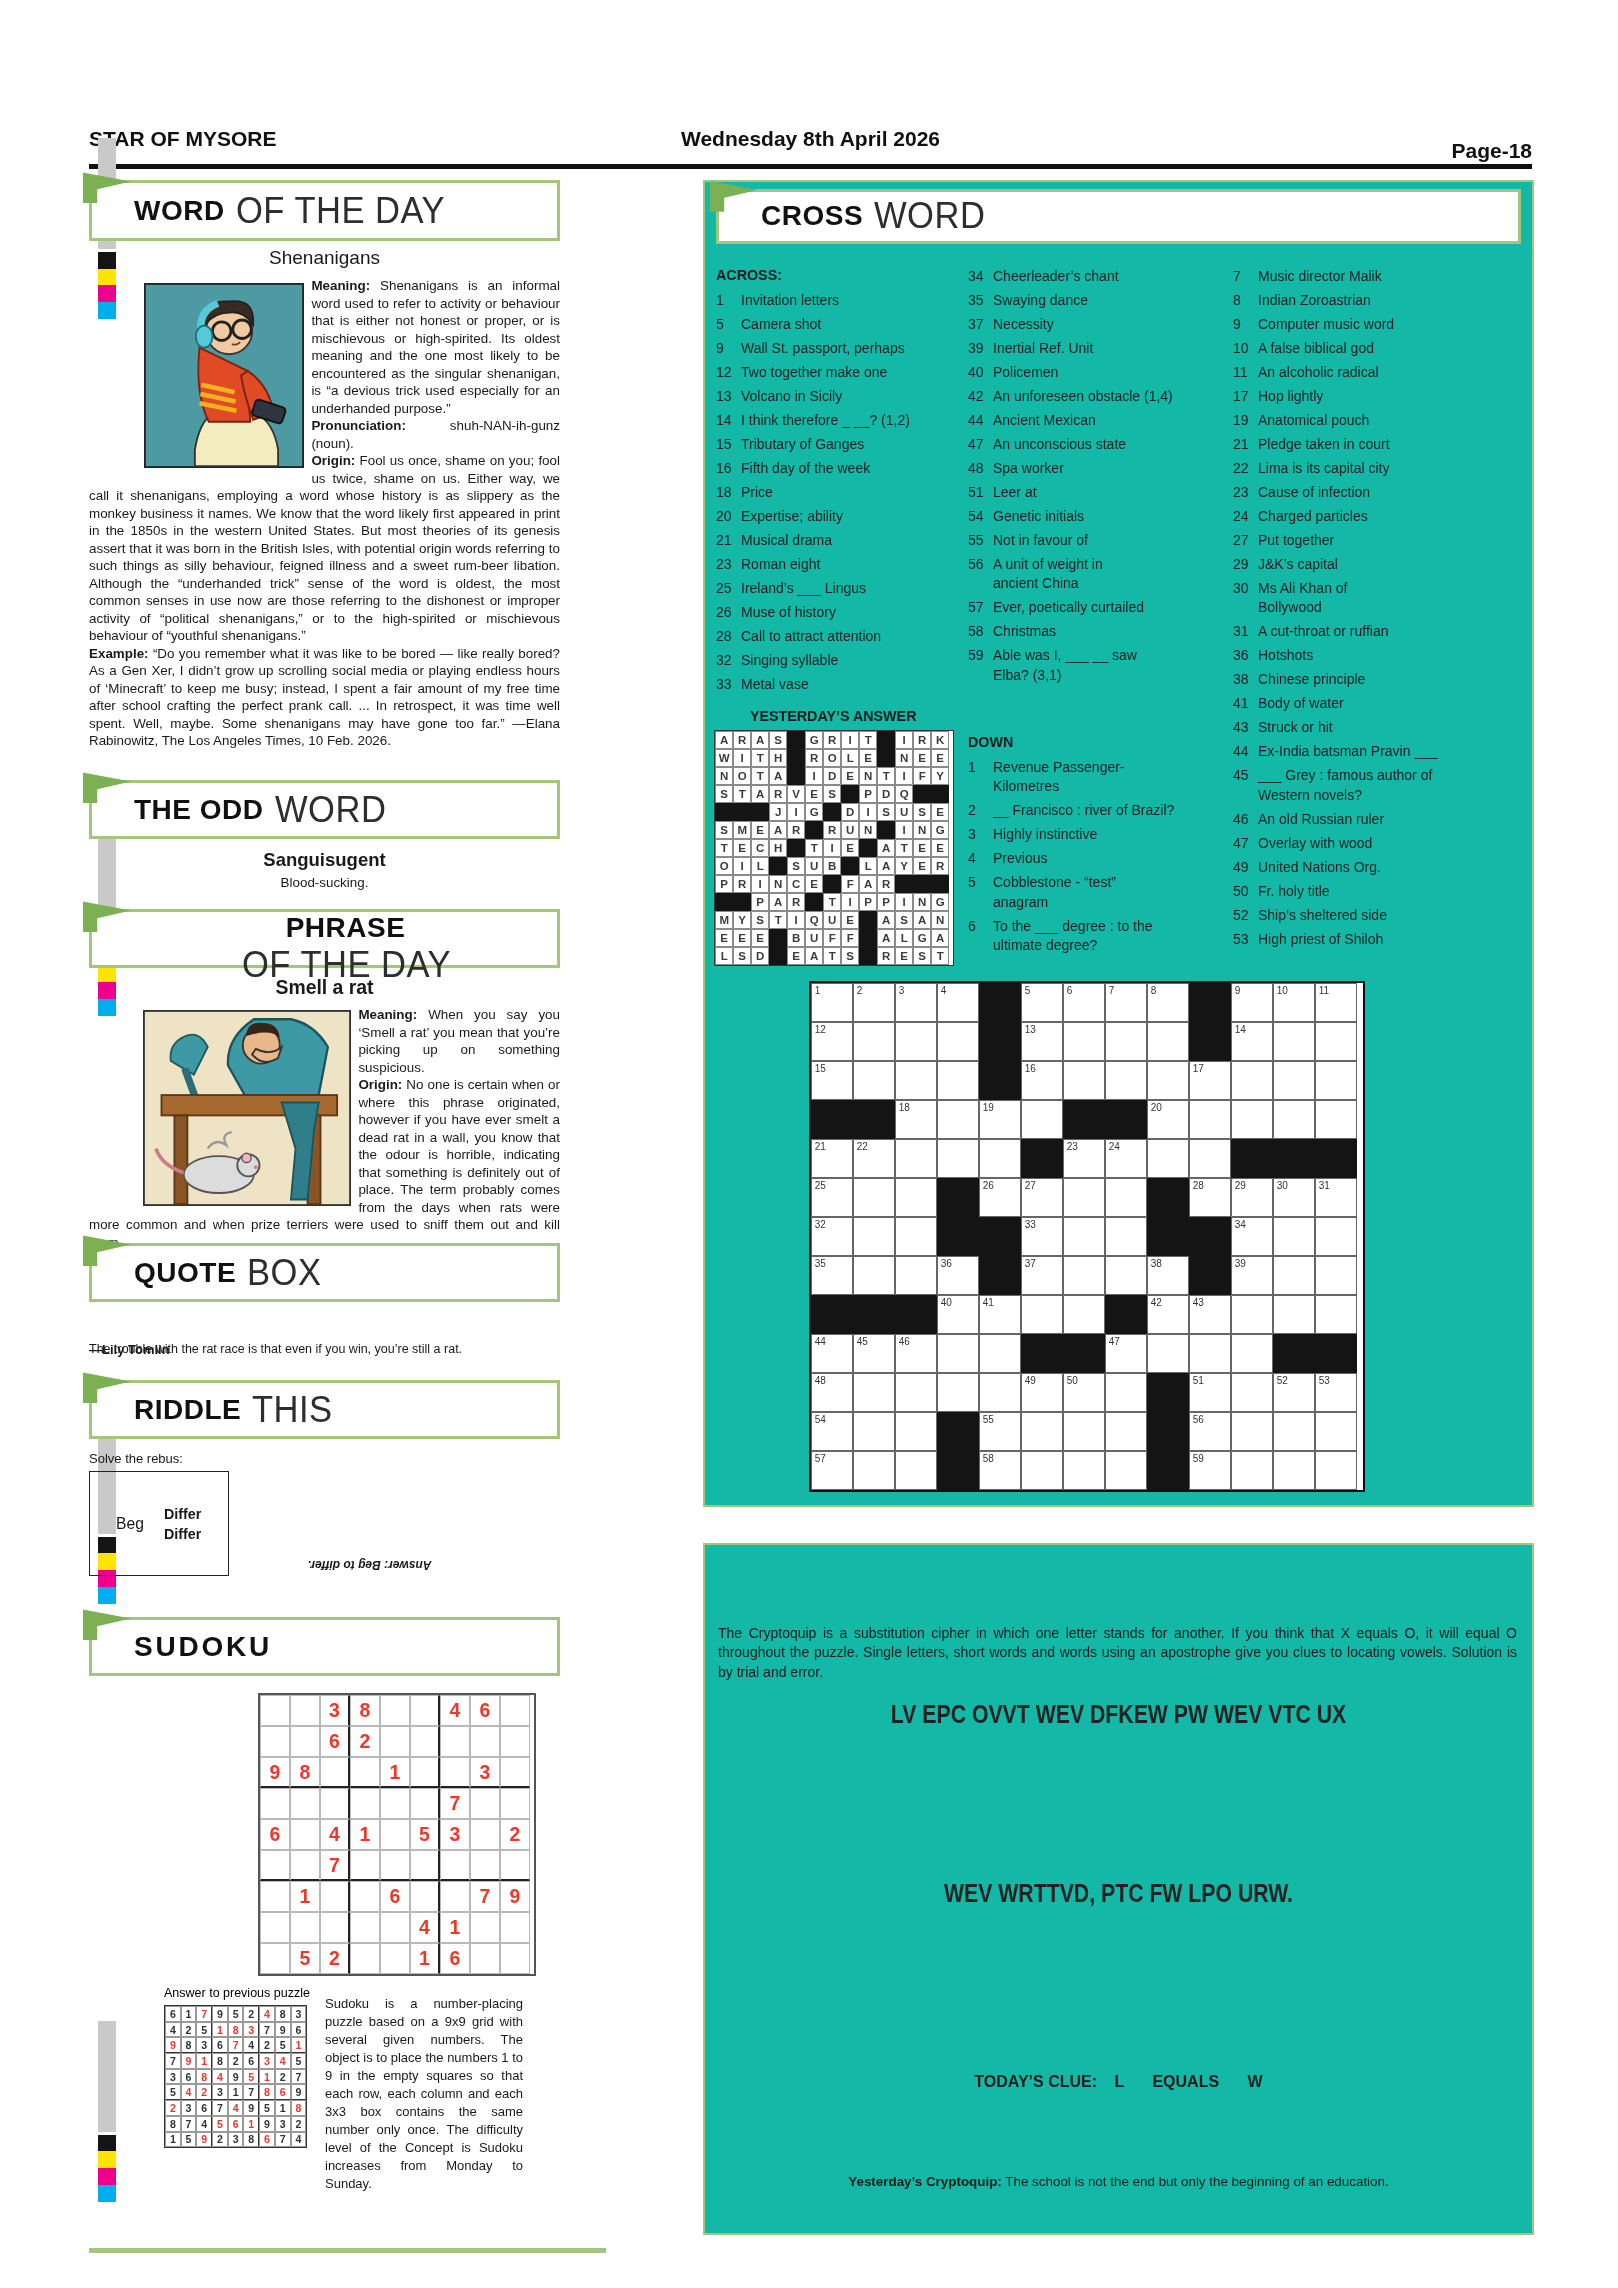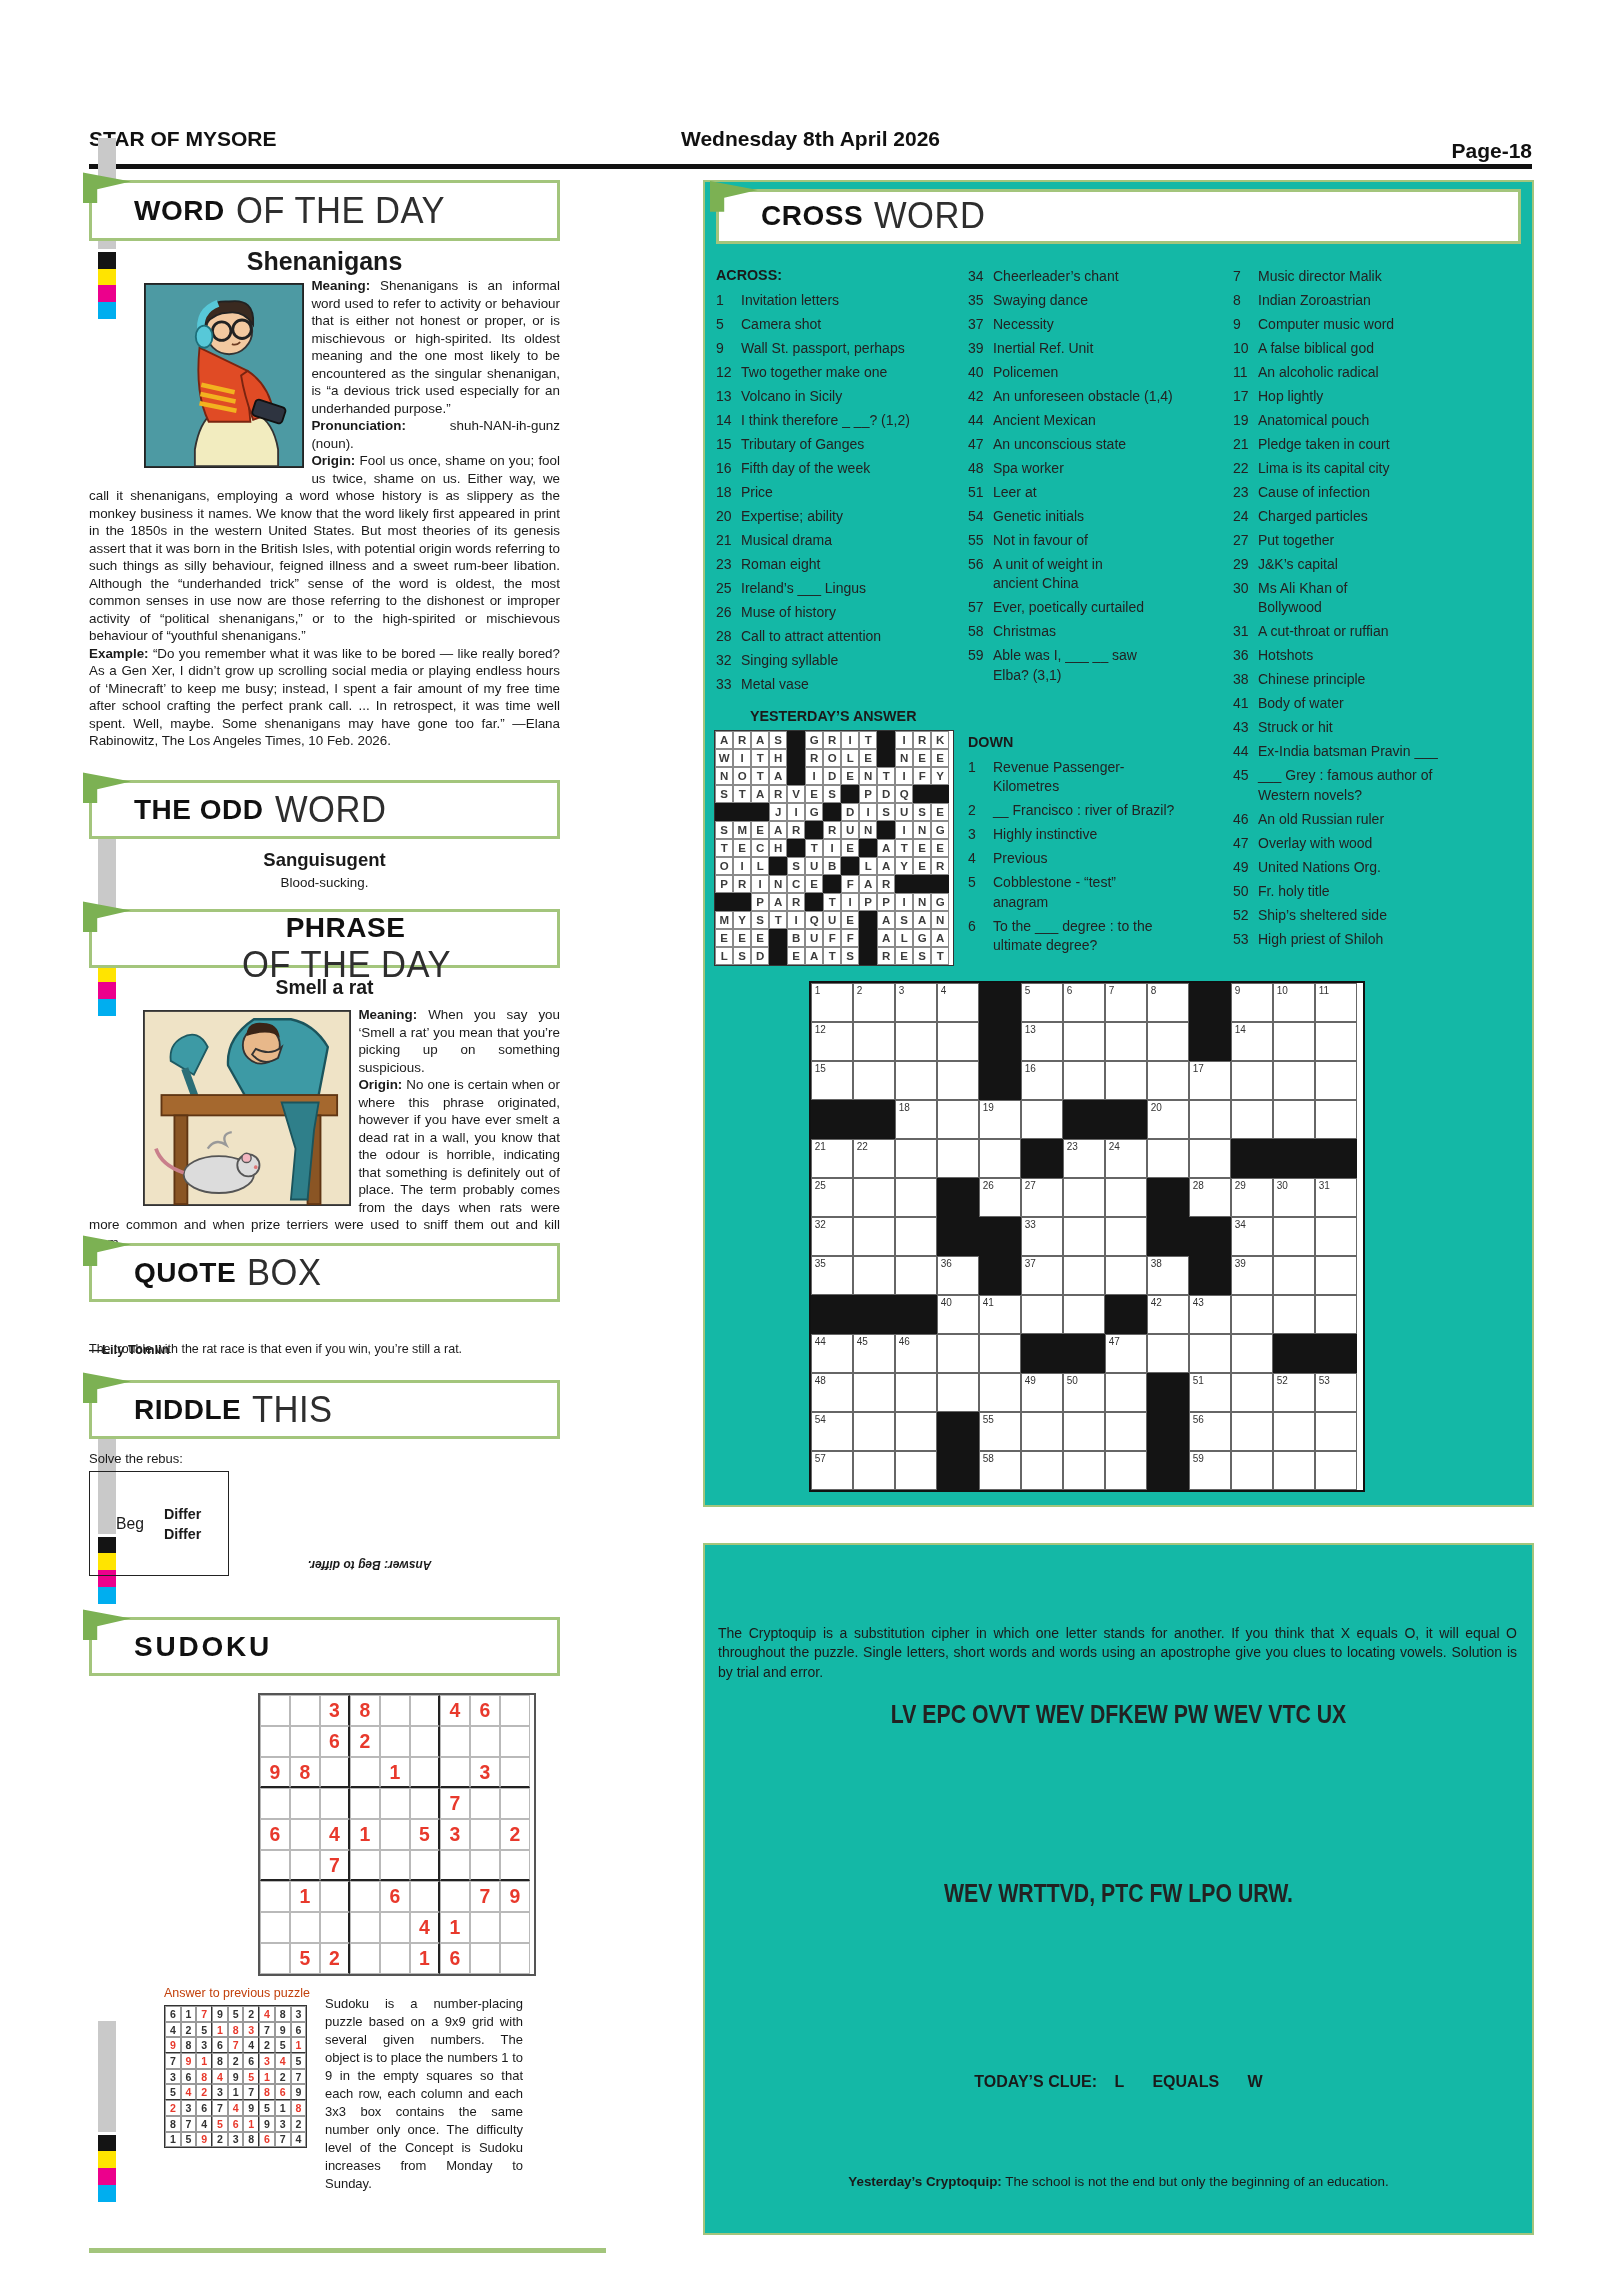--- a/index.html
+++ b/index.html
@@ -14,40 +14,40 @@
   
   .banner{position:absolute;border:3.7px solid #a3c57c;background:#fff;
           display:flex;align-items:center;padding-left:42px;box-sizing:border-box;}
   .flag{position:absolute;left:-9.2px;top:-14.8px;width:48px;height:35px;background:#7cb153;
         clip-path:polygon(0 100%,0 12%,100% 38%,30% 60%,30% 100%);}
   .b-bold{font-weight:900;font-size:28px;letter-spacing:0.5px;color:#111;}
   .b-light{font-size:36px;font-weight:400;color:#2e2e2e;margin-left:11px;letter-spacing:0.5px;
            transform:scaleX(.96);transform-origin:left;white-space:nowrap;}
   
   .ctr{text-align:center;}
-  .wtitle{font-weight:bold;font-size:25px;}
+  .wtitle{font-weight:normal;font-size:19px;}
   .body-text{font-size:13.4px;line-height:17.5px;text-align:justify;}
   .body-text p{margin:0;}
   .body-text b{font-weight:bold;}
   .fimg{float:left;}
   
   #quote-text{font-size:12.5px;}
   #quote-attr{font-size:13px;font-weight:bold;text-align:left;}
   #rebus-box{border:1.8px solid #222;display:flex;align-items:center;box-sizing:border-box;}
   #rebus-left{font-size:15.7px;margin-left:26px;}
   #rebus-right{margin-left:20px;font-weight:bold;font-size:14.3px;line-height:20px;}
   #riddle-answer{transform:rotate(180deg);font-weight:bold;font-style:italic;font-size:12px;}
   
   #sudoku-grid{display:grid;grid-template-columns:repeat(9,30px);grid-auto-rows:31px;
                border:2.8px solid #555;width:274px;box-sizing:content-box;}
   #sudoku-grid .sc{border:0.9px solid #b9b9b9;box-sizing:border-box;display:flex;align-items:center;
                    justify-content:center;font-size:19.4px;font-weight:600;color:#e8392c;background:#fff;}
   #sudoku-grid .sc.c3{border-right:2.8px solid #222;}
   #sudoku-grid .sc.r3{border-bottom:2.8px solid #222;}
-  #ans-label{font-size:12.5px;color:#c2410c;}
+  #ans-label{font-size:12.5px;color:#000000;}
   #sudoku-ans{display:grid;grid-template-columns:repeat(9,15.7px);grid-auto-rows:15.7px;
               border:1.8px solid #333;width:141px;}
   #sudoku-ans .sc{border:0.9px solid #9a9a9a;box-sizing:border-box;display:flex;align-items:center;
                   justify-content:center;font-size:10.6px;font-weight:bold;color:#333;}
   #sudoku-ans .sc.red{color:#e8392c;}
   #sudoku-ans .sc.c3{border-right:1.8px solid #333;}
   #sudoku-ans .sc.r3{border-bottom:1.8px solid #333;}
   #sudoku-desc{font-size:13px;line-height:18px;text-align:justify;}
   
   .gbox{position:absolute;border:2.8px solid #a3c57c;background:#14b8a6;box-sizing:border-box;}

